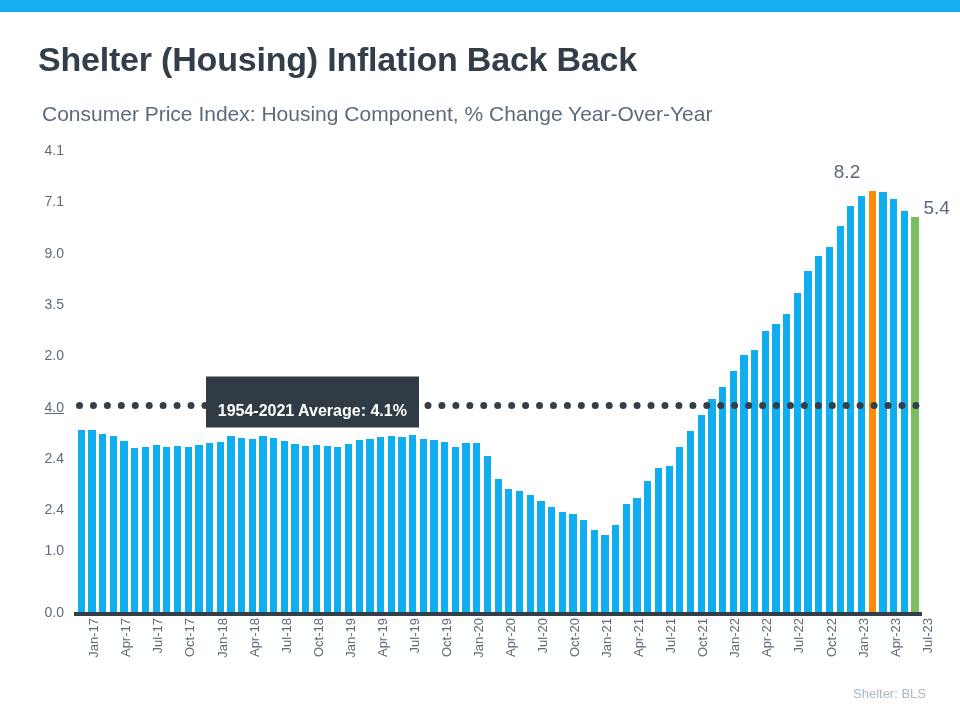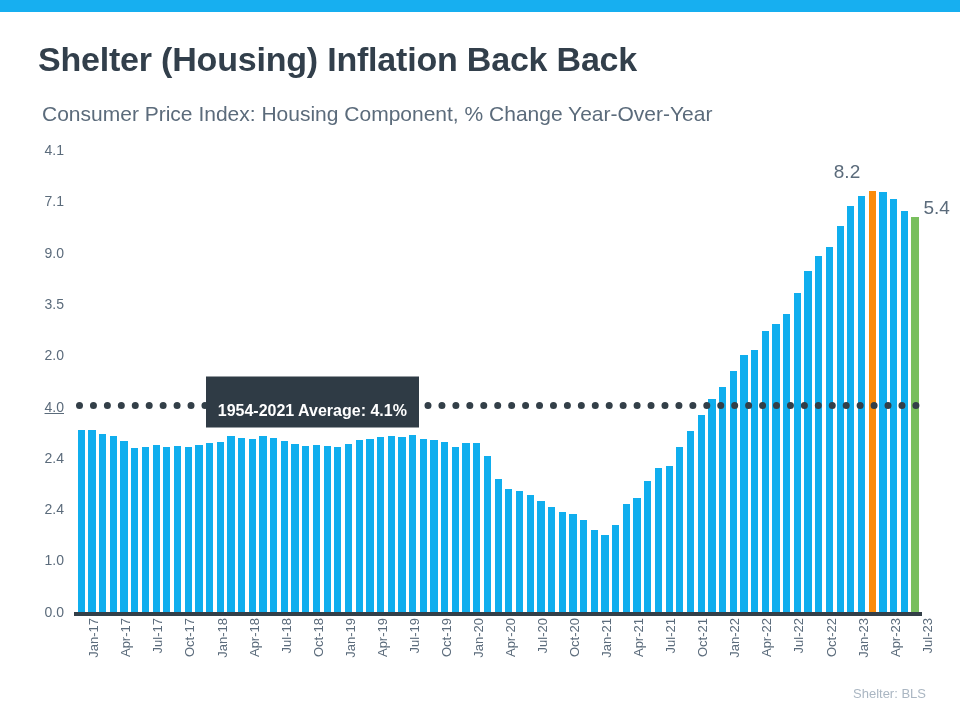--- a/index.html
+++ b/index.html
@@ -98,21 +98,21 @@
 <div id="plot">
   <div id="yticks">
       <div class="ytick" style="top: 0px;">4.1</div>
       <div class="ytick" style="top: 51.3333px;">7.1</div>
       <div class="ytick" style="top: 102.667px;">9.0</div>
       <div class="ytick" style="top: 154px;">3.5</div>
       <div class="ytick" style="top: 205.333px;">2.0</div>
       <div class="ytick" style="top: 257px; text-decoration: underline;">4.0</div>
       <div class="ytick" style="top: 308px;">2.4</div>
       <div class="ytick" style="top: 359.333px;">2.4</div>
-      <div class="ytick" style="top: 410px;">1.0</div>
+      <div class="ytick" style="top: 400px;">1.0</div>
       <div class="ytick" style="top: 462px;">0.0</div>
     </div>
   <div id="bars">
       <div class="barwrap">
         <div class="bar" title="Jan-17: 3.55" style="height: 182.233px; background: rgb(16, 174, 238);"></div>
       </div>
       <div class="barwrap">
         <div class="bar" title="Feb-17: 3.54" style="height: 181.72px; background: rgb(16, 174, 238);"></div>
       </div>
       <div class="barwrap">

